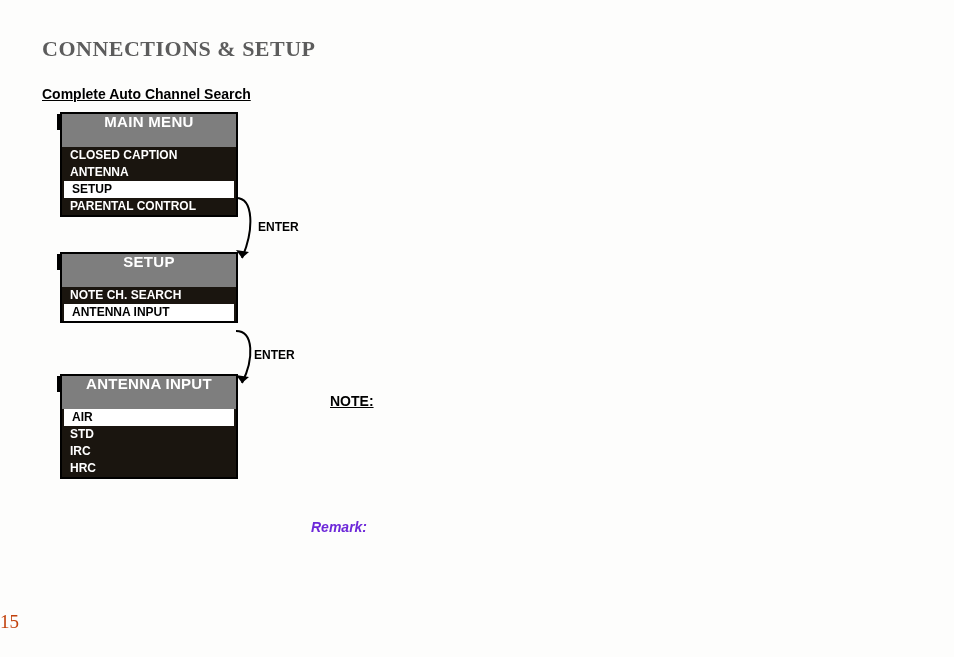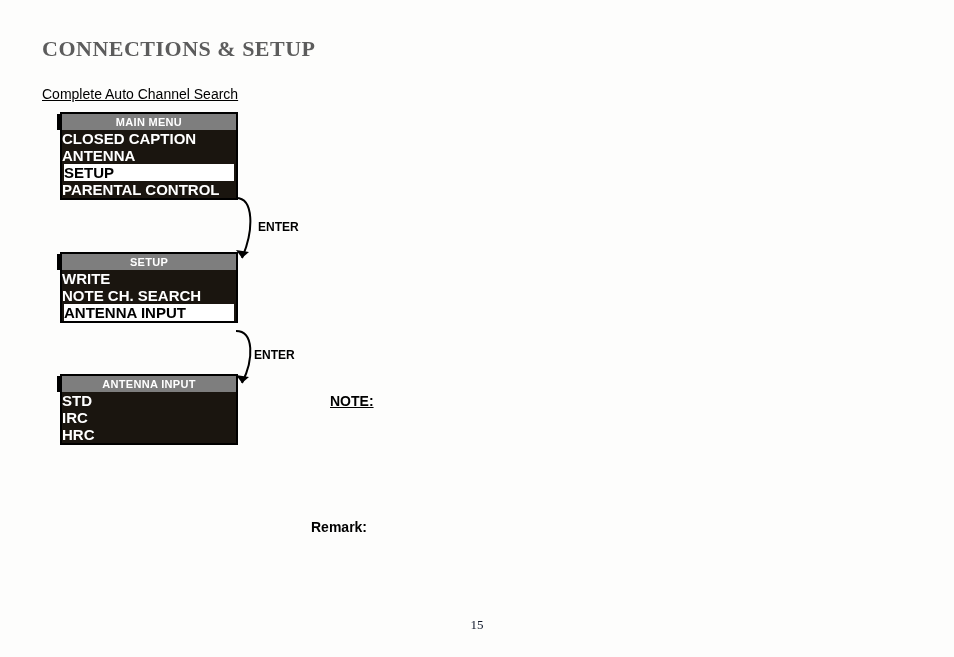--- a/index.html
+++ b/index.html
@@ -25,21 +25,21 @@
     font-weight: bold;
     color: #5c5c5c;
     letter-spacing: 0.5px;
     text-align: right;
   }
   .subheading {
     position: absolute;
     left: 42px;
     top: 86px;
     font-size: 14px;
-    font-weight: normal;
+    font-weight: bold;
     text-decoration: underline;
     color: #000;
   }
 
   
   .menu {
     position: absolute;
     width: 178px;
     background: #1a150f;
     border: 2px solid #000;
@@ -49,34 +49,34 @@
     position: absolute;
     left: -5px;
     top: 0;
     width: 5px;
     height: 16px;
     background: #000;
   }
   .menu-header {
     background: #7e7e7e;
     color: #fff;
-    font-size: 11px;
+    font-size: 15px;
     font-weight: bold;
     text-align: center;
     line-height: 16px;
-    height: 16px;
+    height: 33px;
     letter-spacing: 0.3px;
   }
   .menu-item {
     color: #fff;
-    font-size: 15px;
+    font-size: 12px;
     font-weight: bold;
     line-height: 17px;
     height: 17px;
-    padding-left: 0;
+    padding-left: 8px;
   }
   .menu-item.highlight {
     background: #fff;
     color: #000;
     margin: 0 2px;
   }
 
   
   .arrow {
     position: absolute;
@@ -93,31 +93,31 @@
   .note-label {
     position: absolute;
     font-size: 14px;
     font-weight: bold;
     color: #000;
   }
   .remark-label {
     position: absolute;
     font-size: 14px;
     font-weight: bold;
-    color: #000000;
+    color: #6d28d9;
+    font-style: italic;
   }
   .page-number {
     position: absolute;
     left: 0;
     right: 0;
     bottom: 24px;
-    text-align: center;
     font-family: "Times New Roman", Times, serif;
-    font-size: 13px;
-    color: #0f172a;
+    font-size: 19px;
+    color: #c2410c;
   }
 </style>
 </head>
 <body>
 
 <div class="page">
 
   <div class="title">CONNECTIONS &amp; SETUP</div>
   <div class="subheading">Complete Auto Channel Search</div>
 
@@ -132,34 +132,34 @@
 
   <svg class="arrow" style="left:234px; top:190px;" width="30" height="80">
     <path d="M 2 8 C 20 8 20 40 8 68" fill="none" stroke="#000" stroke-width="2"></path>
     <polygon points="8,68 2,60 15,62" fill="#000"></polygon>
   </svg>
   <div class="enter-label" style="left:258px; top:220px;">ENTER</div>
 
   <div class="menu" style="left:60px; top:252px;">
     <div class="nub"></div>
     <div class="menu-header">SETUP</div>
-    <div class="menu-item">WRITE</div>
     <div class="menu-item">NOTE CH. SEARCH</div>
     <div class="menu-item highlight">ANTENNA INPUT</div>
   </div>
 
   <svg class="arrow" style="left:234px; top:325px;" width="30" height="70">
     <path d="M 2 6 C 20 6 20 34 8 58" fill="none" stroke="#000" stroke-width="2"></path>
     <polygon points="8,58 2,50 15,52" fill="#000"></polygon>
   </svg>
   <div class="enter-label" style="left:254px; top:348px;">ENTER</div>
 
   <div class="menu" style="left:60px; top:374px;">
     <div class="nub"></div>
     <div class="menu-header">ANTENNA INPUT</div>
+    <div class="menu-item highlight">AIR</div>
     <div class="menu-item">STD</div>
     <div class="menu-item">IRC</div>
     <div class="menu-item">HRC</div>
   </div>
 
   <div class="note-label" style="left:330px; top:393px;text-decoration:underline;">NOTE:</div>
   <div class="remark-label" style="left:311px; top:519px;">Remark:</div>
 
   <div class="page-number">15</div>
 </div>

